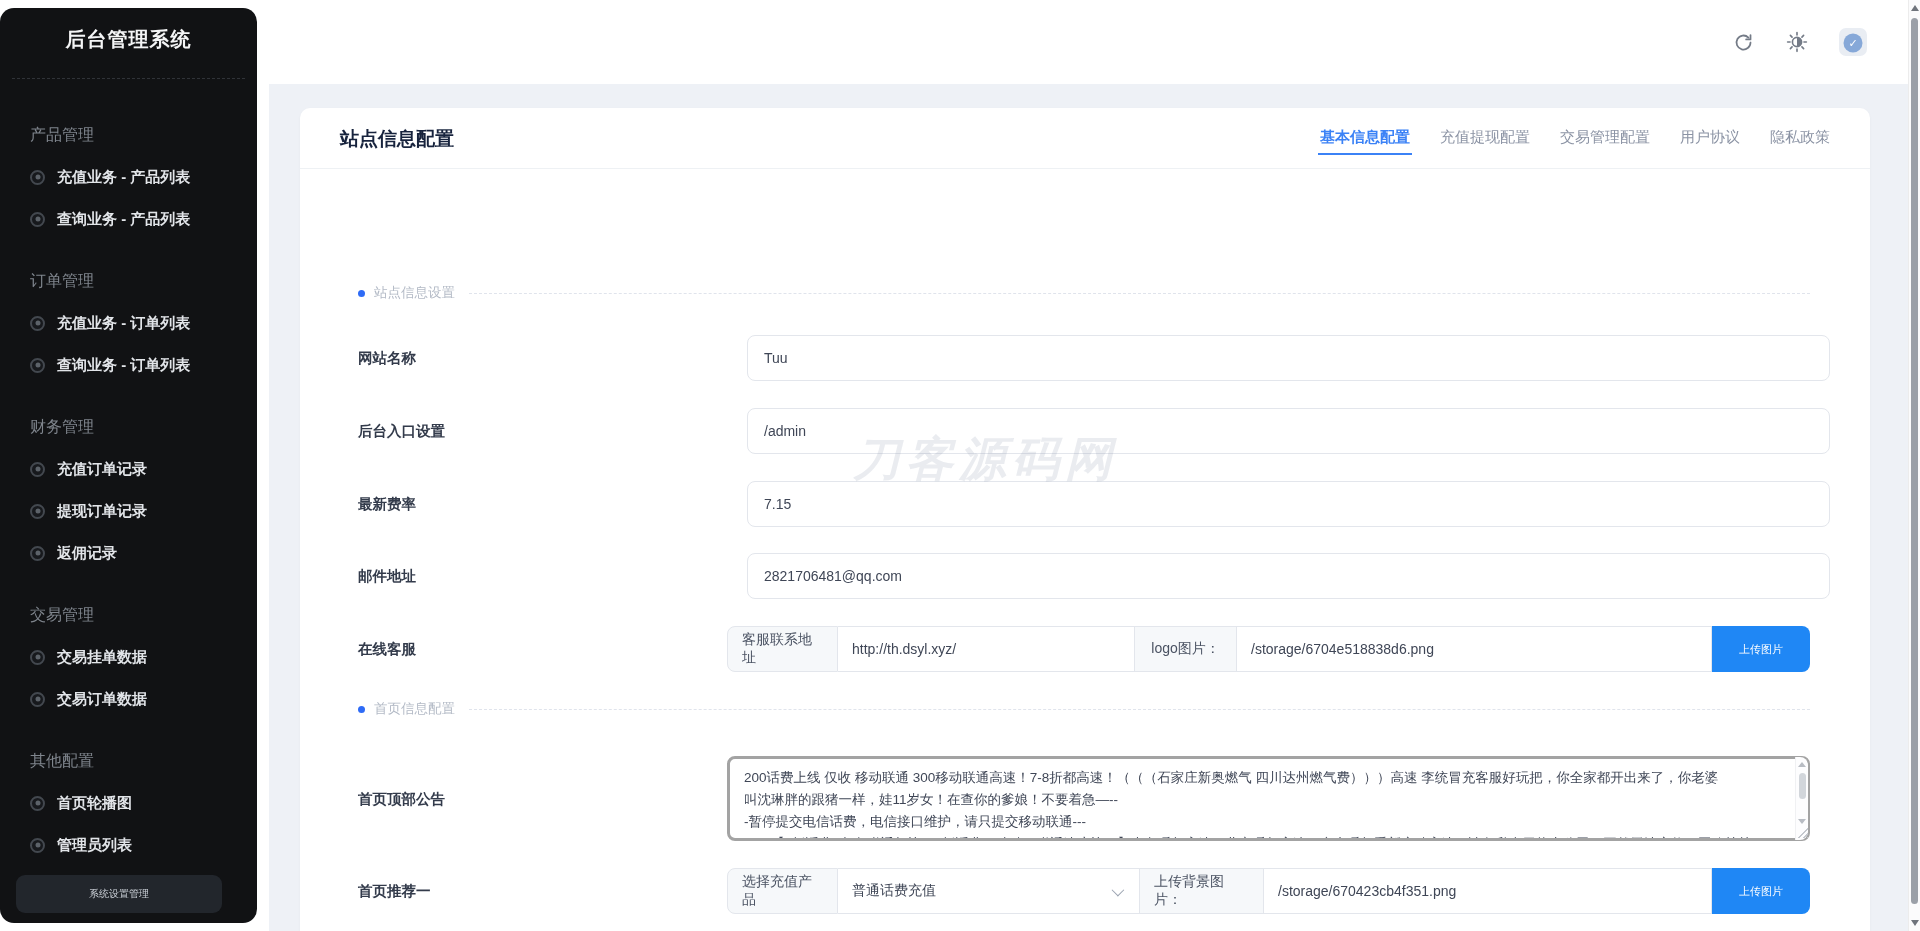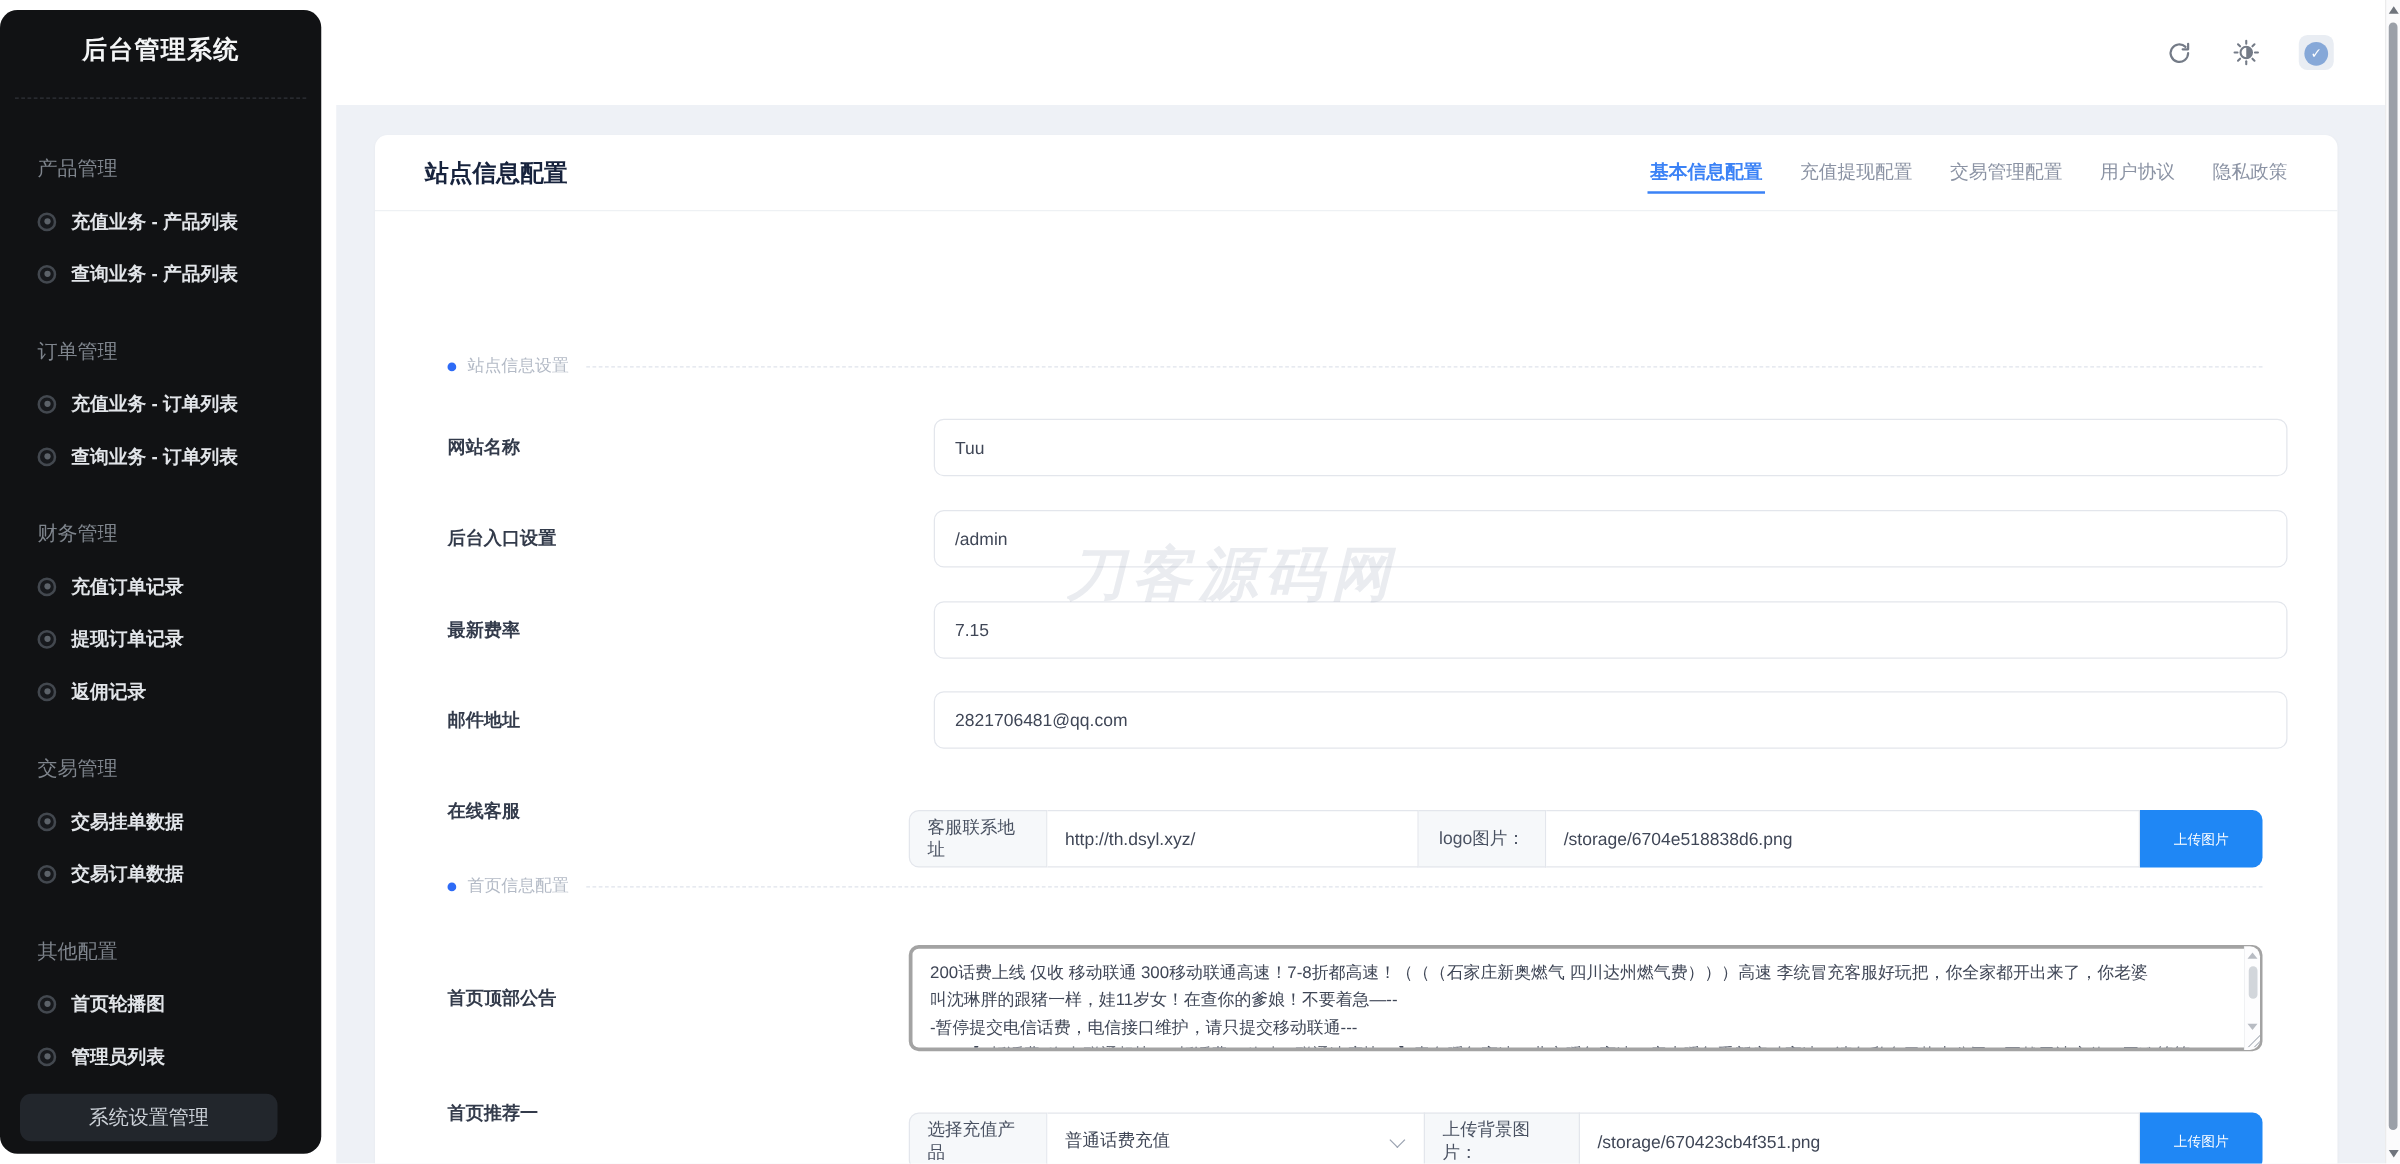--- a/index.html
+++ b/index.html
@@ -17,21 +17,21 @@
   .sb-group.first { margin-top:46px; }
   .sb-group-label { padding-left:30px; font-size:16px; color:#7f858d; margin-bottom:10px; }
   .sb-item { height:42px; display:flex; align-items:center; padding-left:30px; cursor:pointer; }
   .sb-icon { width:15px; height:15px; border-radius:50%; border:2px solid #43484f;
              background:#17191d; position:relative; margin-right:12px; flex:none; }
   .sb-icon::after { content:""; position:absolute; left:50%; top:50%; width:5px; height:5px;
              border-radius:50%; background:#5c6269; transform:translate(-50%,-50%); }
   .sb-item-label { color:#e2e5e9; font-size:15px; font-weight:bold; }
   .sb-footer-btn { position:absolute; left:16px; bottom:10px; width:206px; height:38px;
              background:#22262c; border:none; border-radius:9px; color:#ccd1d8;
-             font-size:16px; cursor:pointer; font-family:inherit; }
+             font-size:10px; cursor:pointer; font-family:inherit; }
 
   
   .topbar { position:absolute; left:269px; top:0; width:1639px; height:84px; background:#fff;
             display:flex; align-items:center; justify-content:flex-end; gap:30px; padding-right:41px; }
   .tb-icon { width:24px; height:24px; display:flex; align-items:center; justify-content:center; cursor:pointer; }
   .avatar { width:28px; height:28px; border-radius:7px; background:#e9edf3; position:relative; cursor:pointer; }
   .avatar-badge { position:absolute; left:50%; top:55%; transform:translate(-50%,-50%);
             width:19px; height:19px; border-radius:50%; background:#86a8d8; }
   .avatar-badge::after { content:"✓"; position:absolute; left:50%; top:50%; transform:translate(-50%,-52%);
             color:#fff; font-size:11px; font-weight:bold; }
@@ -52,21 +52,21 @@
   .section .dot { width:7px; height:7px; border-radius:50%; background:#2e6bf6; margin-right:9px; flex:none; }
   .section .stext { font-size:13.5px; color:#b3bac6; }
   .section .dash { flex:1; margin-left:14px; border-top:1px dashed #e0e4ec; height:0; }
 
   .row { position:absolute; left:58px; width:1452px; height:46px; }
   .row-label { position:absolute; left:0; top:50%; transform:translateY(-50%);
                font-size:14.5px; color:#333b4b; font-weight:600; }
   .input { position:absolute; left:369px; top:0; width:1083px; height:46px; border:1px solid #e3e6ec;
            border-radius:8px; background:#fff; display:flex; align-items:center; padding:0 16px;
            font-size:14px; color:#3f4656;margin-left:20px; }
-  .group { position:absolute; left:369px; top:0; width:1083px; height:34px; display:flex;margin-top:22px; }
+  .group { position:absolute; left:369px; top:0; width:1083px; height:34px; display:flex; }
   .seg { border:1px solid #e3e6ec; border-left:none; display:flex; align-items:center;
          padding:0 14px; font-size:14px; height:46px; }
   .seg.firstseg { border-left:1px solid #e3e6ec; border-radius:8px 0 0 8px; }
   .seg.addon { background:#f6f8fa; color:#4a5262; justify-content:center; }
   .seg.val { background:#fff; color:#3f4656; }
   .chev { width:9px; height:9px; border-right:1.6px solid #9aa2b0; border-bottom:1.6px solid #9aa2b0;
           transform:rotate(45deg) translateY(-2px); margin-left:auto; margin-right:4px; }
   .upload-btn { width:98px; height:46px; background:#1f87f5; color:#fff; border:none;
           border-radius:0 8px 8px 0; font-size:11px; cursor:pointer; font-family:inherit; flex:none; }
 

